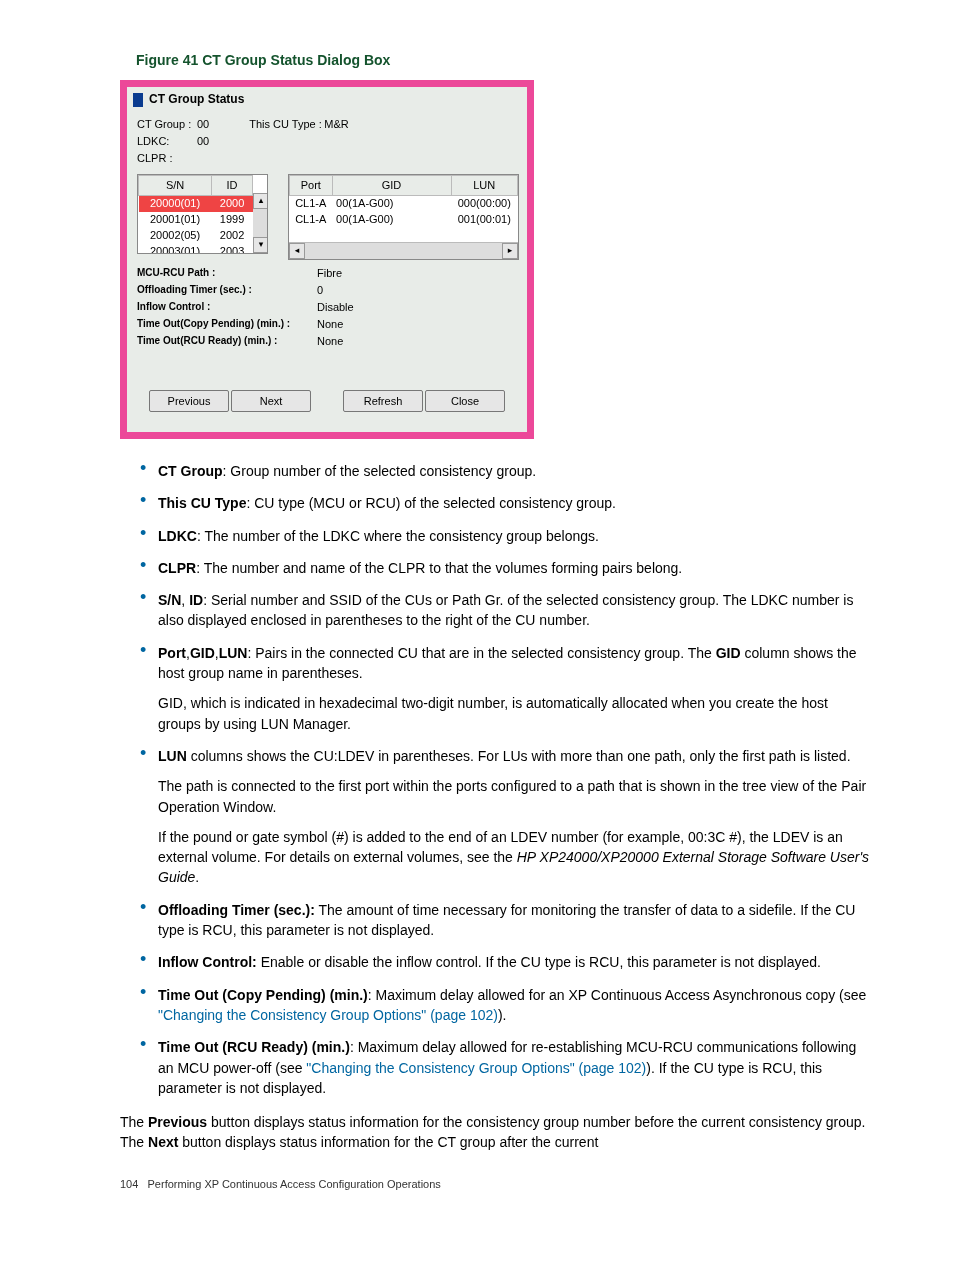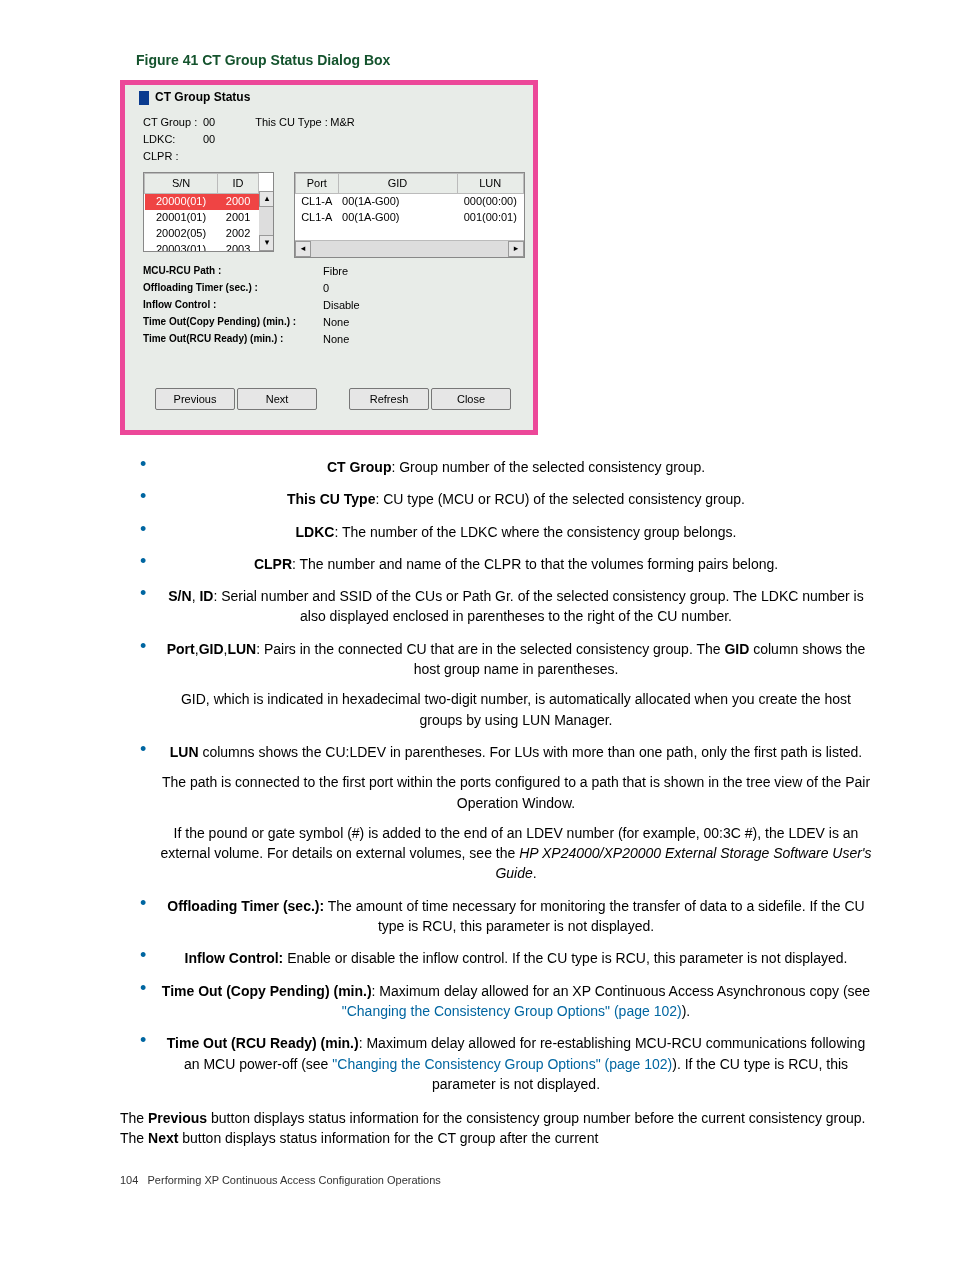--- a/index.html
+++ b/index.html
@@ -13,26 +13,26 @@
   }
   .figcap {
     color: #14532d;
     font-weight: bold;
     font-size: 14px;
     margin-bottom: 10px;
     padding-left: 16px;
   }
   .dialog {
     width: 400px;
-    border: 5px solid #ec4899;
+    border: 7px solid #ec4899;
     background: #e8ece8;
     font-family: "MS Sans Serif", Tahoma, sans-serif;
     font-size: 11px;
     color: #000;
-    padding: 0 0 20px 8px;
+    padding: 0 0 20px 0;
   }
   .dtitlebar {
     display: flex;
     align-items: center;
     padding: 4px 6px 2px 6px;
     gap: 6px;
   }
   .dtitlebar .sq {
     width: 10px;
     height: 14px;
@@ -146,21 +146,21 @@
     width: 80px;
     height: 22px;
     font-size: 11px;
     background: #e6e6e6;
     border: 1px solid #777;
     border-radius: 2px;
     margin: 0 1px;
   }
 
   ul.doc { list-style: none; padding-left: 20px; margin-top: 22px;}
-  ul.doc > li { position: relative; padding-left: 18px; margin-bottom: 12px; text-align: center;}
+  ul.doc > li { position: relative; padding-left: 18px; margin-bottom: 12px;}
   ul.doc > li::before {
     content: "•";
     color: #0066a1;
     position: absolute;
     left: 0;
     font-size: 18px;
     line-height: 14px;
   }
   .b { font-weight: bold; }
   .i { font-style: italic; }
@@ -214,21 +214,21 @@
             <tr>
               <th>S/N</th>
               <th>ID</th>
             </tr>
         <tr class="sel">
               <td>20000(01)</td>
               <td>2000</td>
             </tr>
         <tr>
               <td>20001(01)</td>
-              <td>2001</td>
+              <td>1999</td>
             </tr>
         <tr>
               <td>20002(05)</td>
               <td>2002</td>
             </tr>
         <tr>
               <td>20003(01)</td>
               <td>2003</td>
             </tr>
       </tbody>

